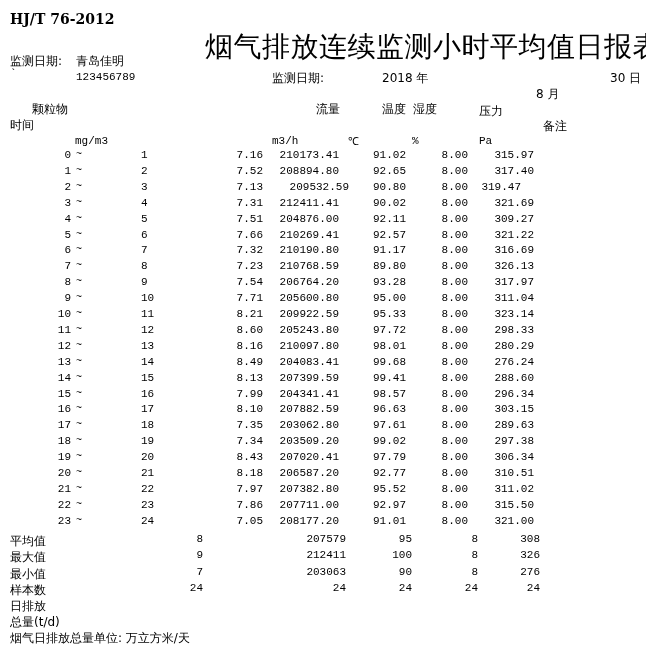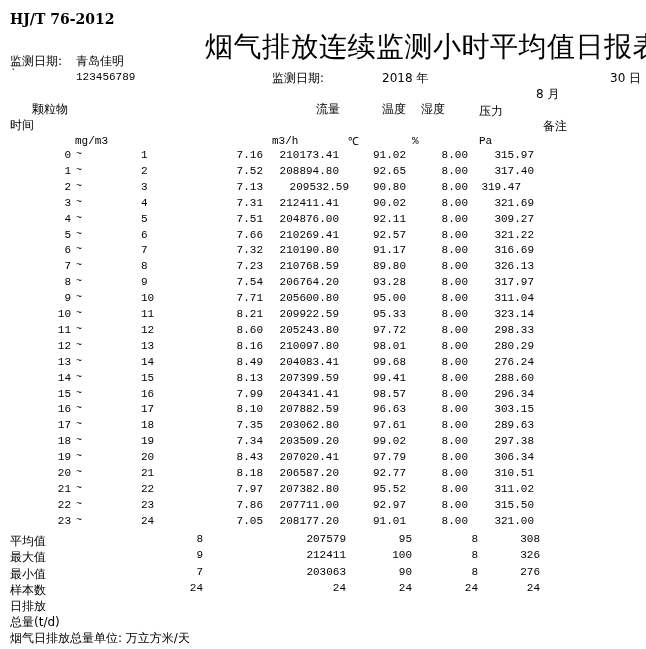--- a/index.html
+++ b/index.html
@@ -29,21 +29,21 @@
 
 <div class="abs cn" style="left:272px; top:70px;">监测日期:</div>
 <div class="abs cn" style="left:382px; top:70px;">2018 年</div>
 <div class="abs cn" style="left:536px; top:70px;margin-top:16px;">8 月</div>
 <div class="abs cn" style="left:610px; top:70px;">30 日</div>
 
 <div class="abs cn" style="left:32px; top:101px;">颗粒物</div>
 <div class="abs cn" style="left:10px; top:117px;">时间</div>
 <div class="abs cn" style="left:316px; top:101px;">流量</div>
 <div class="abs cn" style="left:382px; top:101px;">温度</div>
-<div class="abs cn" style="left:413px; top:101px;margin-left:8px;">湿度</div>
+<div class="abs cn" style="left:413px; top:101px;">湿度</div>
 <div class="abs cn" style="left:479px; top:103px;">压力</div>
 <div class="abs cn" style="left:543px; top:118px;">备注</div>
 
 <div class="abs mono" style="left:75px; top:135px;">mg/m3</div>
 <div class="abs mono" style="left:272px; top:135px;">m3/h</div>
 <div class="abs mono" style="left:348px; top:133px;">℃</div>
 <div class="abs mono" style="left:412px; top:135px;">%</div>
 <div class="abs mono" style="left:479px; top:135px;">Pa</div>
 
 <div id="rows">

